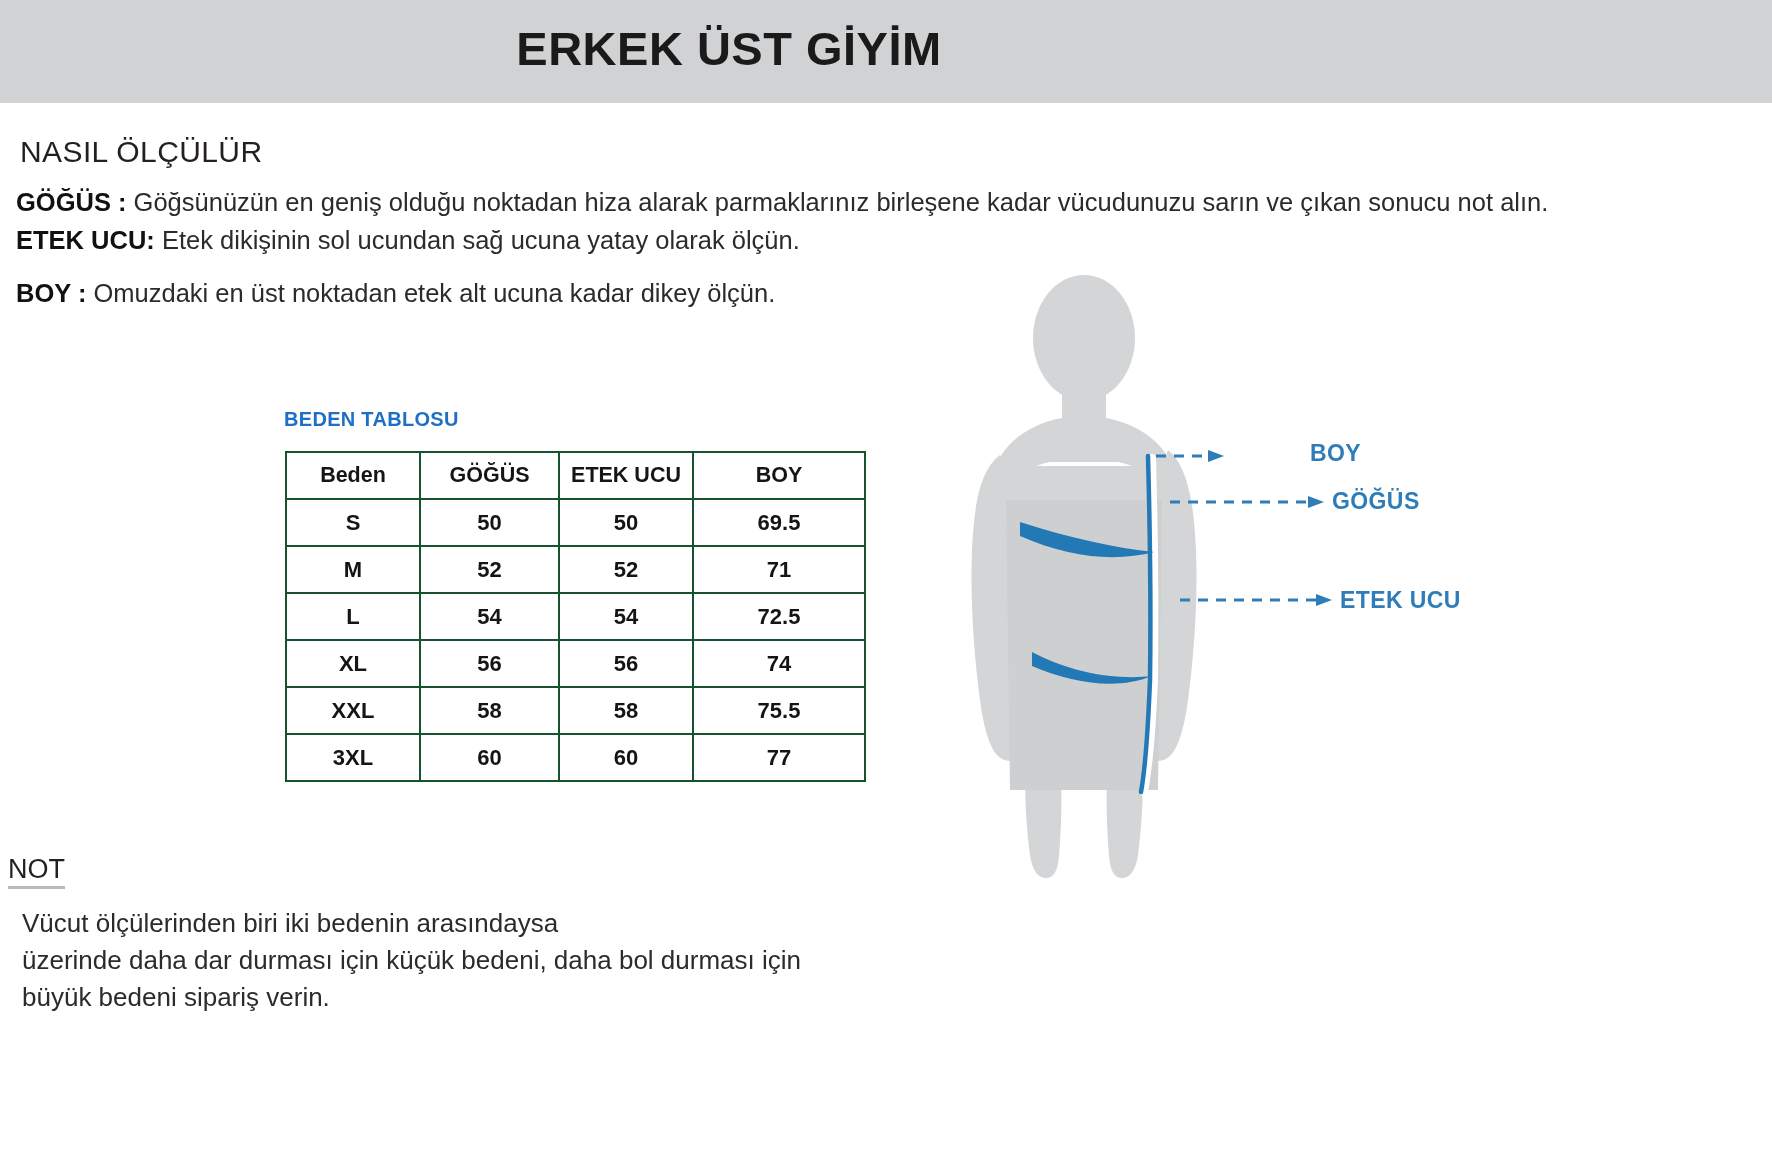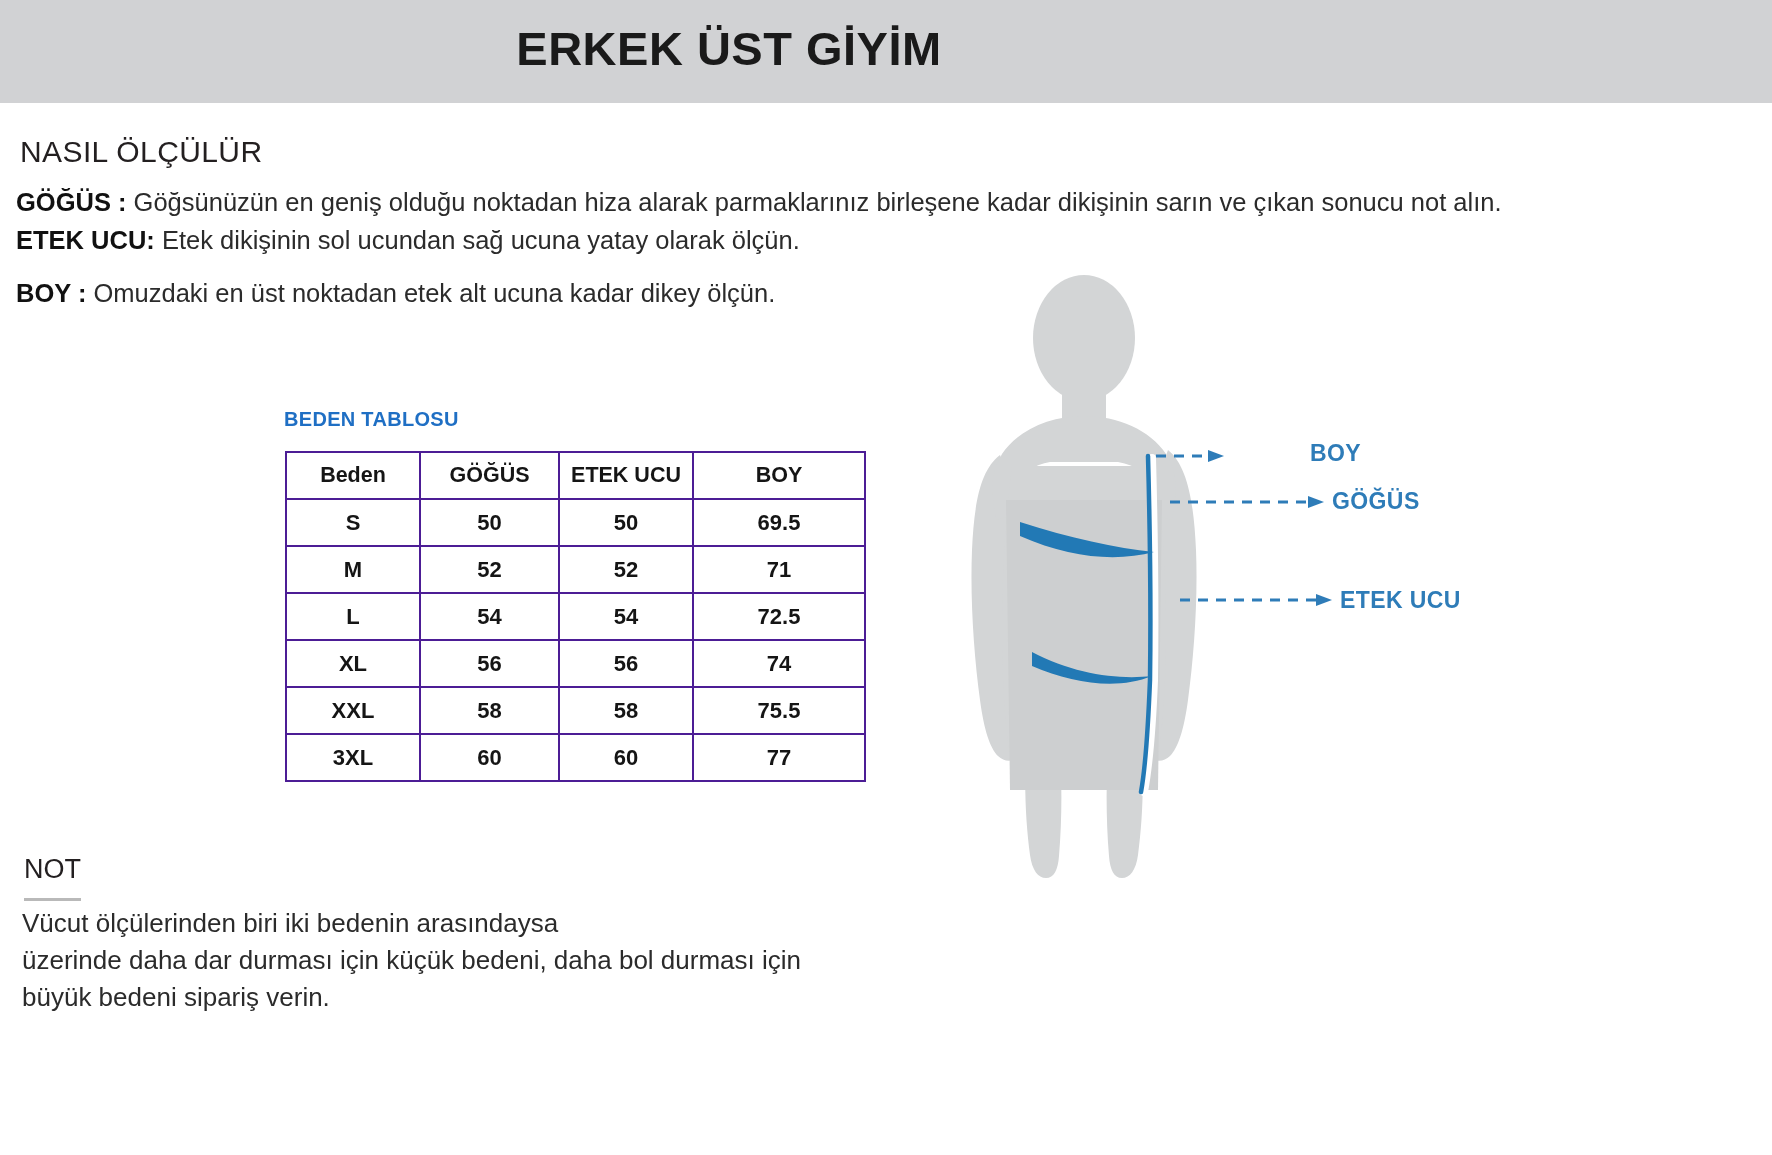--- a/index.html
+++ b/index.html
@@ -79,21 +79,21 @@
   }
   .size-table {
     position: absolute;
     left: 285px;
     top: 451px;
     border-collapse: collapse;
     background: #ffffff;
   }
   .size-table th,
   .size-table td {
-    border: 2px solid #4c1d95;
+    border: 2px solid #14532d;
     text-align: center;
     font-size: 22px;
     font-weight: bold;
     color: #151515;
     height: 45px;
     padding: 0;
     margin-top: 26px;
   }
   .size-table th { font-size: 21.5px; }
   .col-beden   { width: 132px; }
@@ -117,26 +117,26 @@
     color: #2e7cb8;
     white-space: nowrap;
   }
   .lbl-boy  { left: 370px; top: 170px; }
   .lbl-gogus{ left: 392px; top: 218px; }
   .lbl-etek { left: 400px; top: 317px; }
 
   
   .not-title {
     position: absolute;
-    left: 24px;
+    left: 8px;
     top: 855px;
     font-size: 27px;
     font-weight: 500;
     color: #231f20;
-    padding-bottom: 13px;
+    padding-bottom: 1px;
     border-bottom: 3px solid #b9b9b9;
     display: inline-block;
     line-height: 1.1;
   }
   .not-body {
     position: absolute;
     left: 22px;
     top: 905px;
     font-size: 26px;
     line-height: 1.42;
@@ -145,21 +145,21 @@
   }
 </style>
 </head>
 <body>
 
 <div class="header-band"></div>
 <div class="header-title">ERKEK ÜST GİYİM</div>
 
 <div class="howto-title">NASIL ÖLÇÜLÜR</div>
 
-<div class="instr instr-1"><b>GÖĞÜS :</b><span> Göğsünüzün en geniş olduğu noktadan hiza alarak parmaklarınız birleşene kadar dikişinin sarın ve çıkan sonucu not alın.</span></div>
+<div class="instr instr-1"><b>GÖĞÜS :</b><span> Göğsünüzün en geniş olduğu noktadan hiza alarak parmaklarınız birleşene kadar vücudunuzu sarın ve çıkan sonucu not alın.</span></div>
 <div class="instr instr-2"><b>ETEK UCU:</b><span> Etek dikişinin sol ucundan sağ ucuna yatay olarak ölçün.</span></div>
 <div class="instr instr-3"><b>BOY :</b><span> Omuzdaki en üst noktadan etek alt ucuna kadar dikey ölçün.</span></div>
 
 <div class="table-label">BEDEN TABLOSU</div>
 
 <table class="size-table">
   <thead>
     <tr>
       <th class="col-beden">Beden</th>
       <th class="col-gogus">GÖĞÜS</th>

